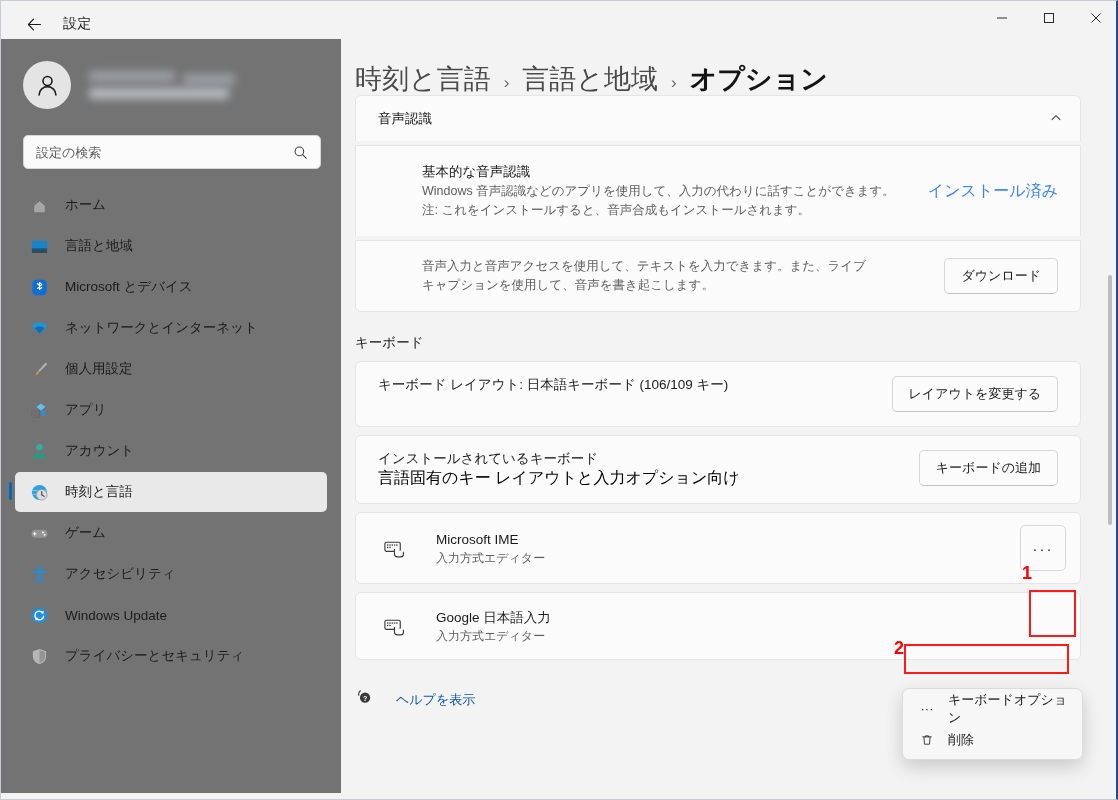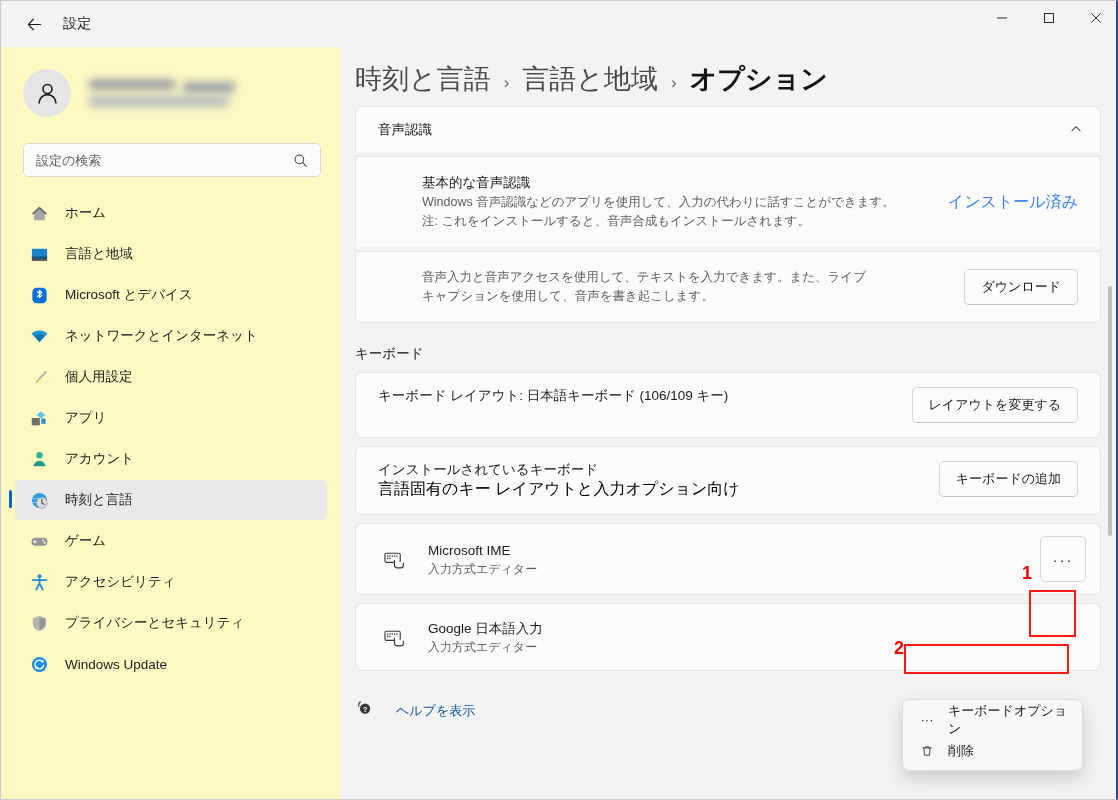--- a/index.html
+++ b/index.html
@@ -41,23 +41,23 @@
     height: 46px; display: flex;
   }
   .wc {
     width: 47px; height: 34px; margin-top: 0;
     display: flex; align-items: center; justify-content: center;
     cursor: pointer; color: #2a2a2a;
   }
 
   
   .sidebar {
-    position: absolute; top: 46px; left: 0;
+    position: absolute; top: 38px; left: 0;
     width: 340px; height: 754px;
-    background: #fef9c3;
+    background: #737373;
   }
   .profile {
     display: flex; align-items: center;
     margin: 22px 0 0 22px;
   }
   .avatar {
     width: 48px; height: 48px; border-radius: 50%;
     background: #e4e4e4;
     display: flex; align-items: center; justify-content: center;
   }
@@ -122,23 +122,23 @@
     display: flex; align-items: baseline;
     margin: 14px 0 0 14px;
     height: 46px;
   }
   .bc-item { font-size: 27px; color: #4a4a4a; }
   .bc-item.cur { color: #141414; font-weight: 600; }
   .bc-sep { font-size: 17px; color: #6a6a6a; margin: 0 13px; }
 
   .scrollarea {
     position: relative;
-    margin-top: 17px;
+    margin-top: 6px;
     height: 690px;
-    padding-right: 16px;
+    padding-right: 36px;
   }
 
   .card {
     background: #fbfbfb;
     border: 1px solid #e5e5e5;
     border-radius: 6px;
     margin: 0 0 4px 14px;
     position: relative;
   }
   .card.grouped-top {
@@ -194,20 +194,21 @@
     display: flex; align-items: flex-start;
     padding: 14px 22px 14px 22px;
     min-height: 56px;
   }
   .kbrow .t-main { font-size: 13.5px; color: #1b1b1b; }
 
   .imerow {
     display: flex; align-items: center;
     padding: 12px 14px 12px 26px;
     min-height: 66px;
+    gap: 8px;
   }
   .ime-ico {
     width: 24px; height: 24px; flex: 0 0 24px;
     display: flex; align-items: center; justify-content: center;
     color: #3a3a3a;
   }
   .ime-texts { margin-left: 22px; flex: 1; }
   .ime-name { font-size: 13.5px; color: #1b1b1b; line-height: 19px; }
   .ime-sub { font-size: 12px; color: #5e5e5e; line-height: 18px; }
 
@@ -448,37 +449,37 @@
             <circle cx="10" cy="3.4" r="2.1" fill="#1d8fe0"></circle>
             <path d="M10 6.2 L10 11 M2.8 7.6 L17.2 7.6 M10 11 L6.6 17.4 M10 11 L13.4 17.4" stroke="#1d8fe0" stroke-width="1.9" stroke-linecap="round" fill="none"></path>
           </svg>
         </span>
         <span class="nav-label">アクセシビリティ</span>
       </div>
 
       <div class="navitem">
         <span class="nav-ico">
           <svg width="19" height="19" viewBox="0 0 20 20">
-            <path d="M10 2 L17 4.4 V10 c0 4.4 -3.4 7 -7 8 c-3.6 -1 -7 -3.6 -7 -8 V4.4 Z" fill="#b6b6b6"></path>
-            <path d="M10 3.3 L15.8 5.3 V10 c0 3.6 -2.7 5.8 -5.8 6.7 Z" fill="#949494"></path>
-          </svg>
-        </span>
-        <span class="nav-label">プライバシーとセキュリティ</span>
-      </div>
-
-      <div class="navitem">
-        <span class="nav-ico">
-          <svg width="19" height="19" viewBox="0 0 20 20">
             <circle cx="10" cy="10" r="8" fill="#1d8fe0"></circle>
             <path d="M13.6 7.4 a4.6 4.6 0 1 0 .7 3.4" fill="none" stroke="#fff" stroke-width="1.5" stroke-linecap="round"></path>
             <path d="M14.4 4.8 L14 8 L10.8 7.3 Z" fill="#fff"></path>
             <path d="M5.6 15.2 L6 12 L9.2 12.7 Z" fill="#fff"></path>
           </svg>
         </span>
         <span class="nav-label">Windows Update</span>
+      </div>
+
+      <div class="navitem">
+        <span class="nav-ico">
+          <svg width="19" height="19" viewBox="0 0 20 20">
+            <path d="M10 2 L17 4.4 V10 c0 4.4 -3.4 7 -7 8 c-3.6 -1 -7 -3.6 -7 -8 V4.4 Z" fill="#b6b6b6"></path>
+            <path d="M10 3.3 L15.8 5.3 V10 c0 3.6 -2.7 5.8 -5.8 6.7 Z" fill="#949494"></path>
+          </svg>
+        </span>
+        <span class="nav-label">プライバシーとセキュリティ</span>
       </div>
 
     </div>
   </div>
 
   <div class="content">
 
     <div class="breadcrumb">
       <span class="bc-item">時刻と言語</span>
       <span class="bc-sep">›</span>

